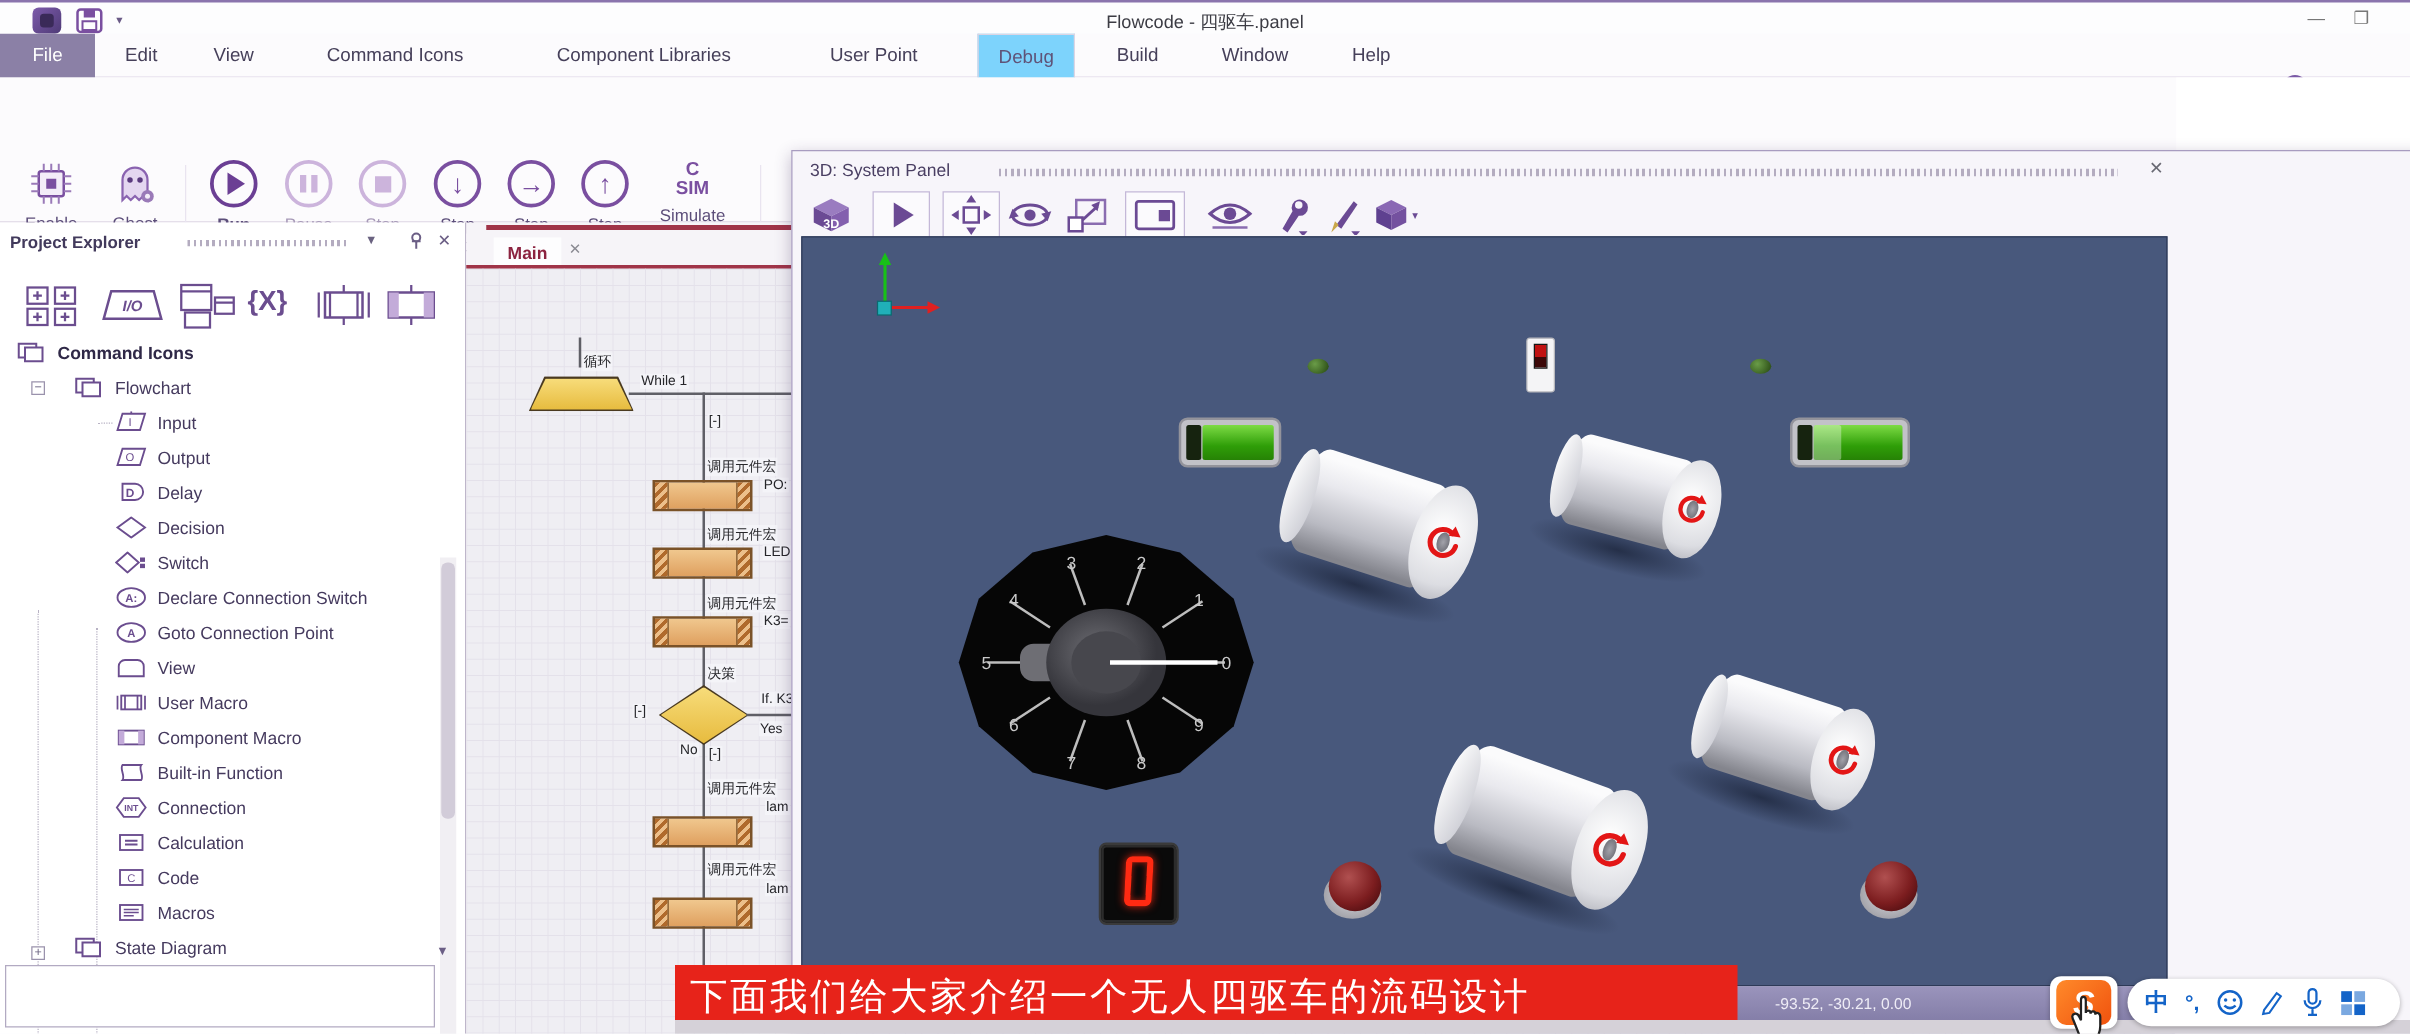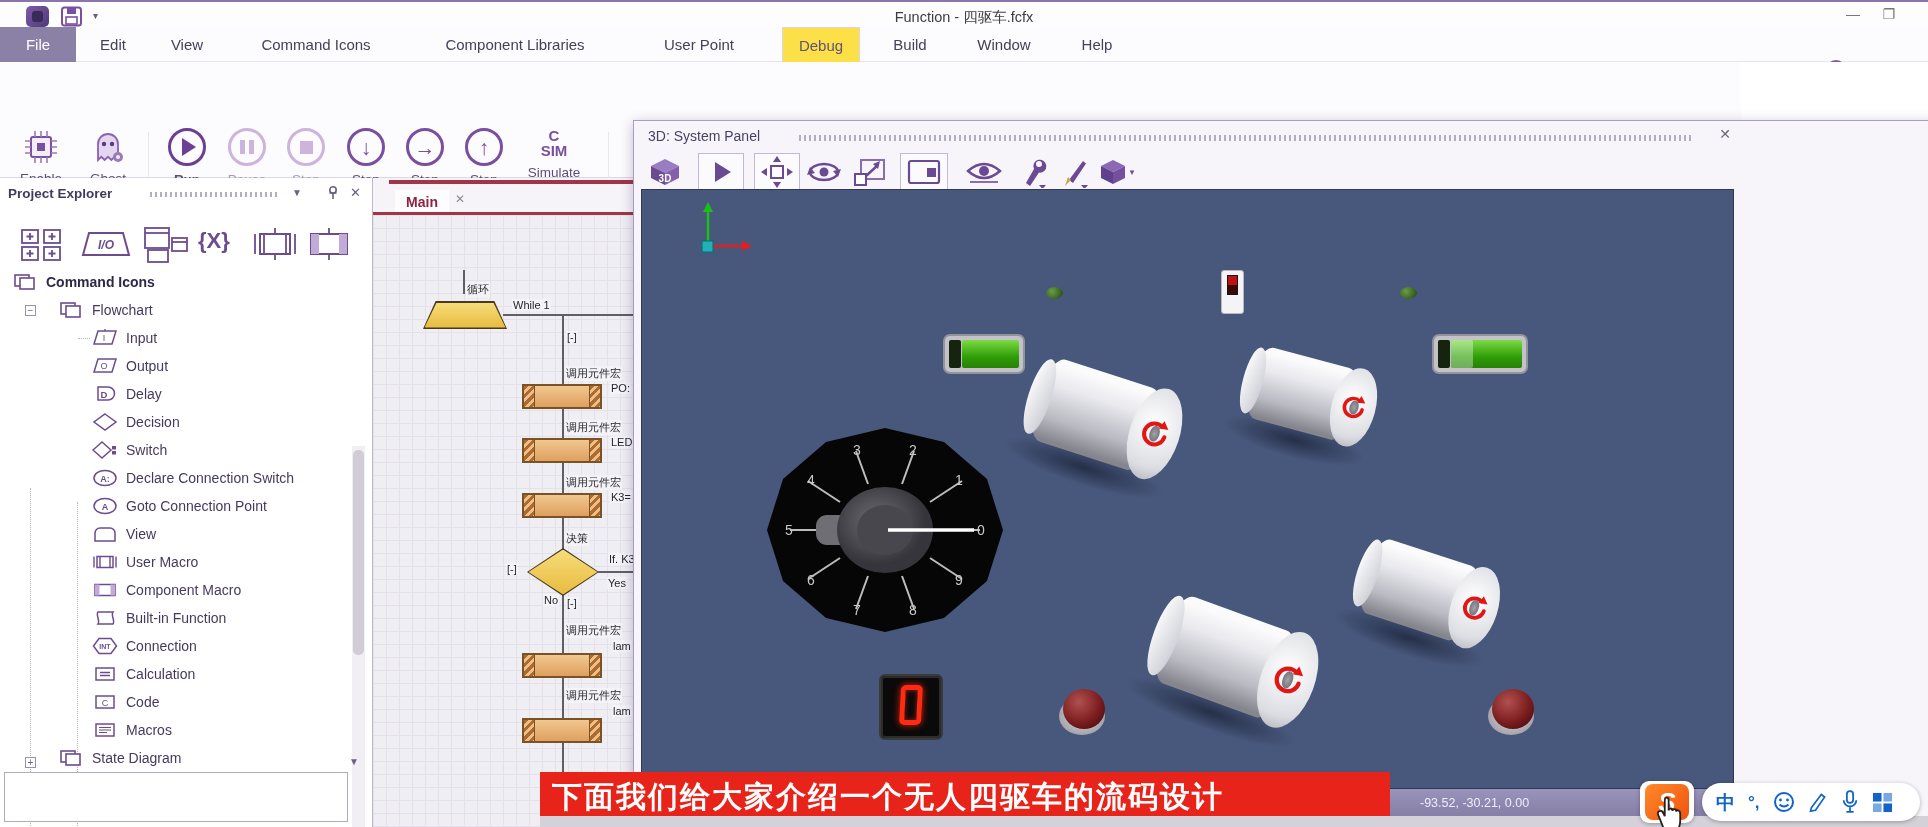--- a/index.html
+++ b/index.html
@@ -13,21 +13,21 @@
   .appicon{position:absolute;left:26px;top:4px;width:23px;height:21px;border-radius:5px;
     background:linear-gradient(135deg,#7d5bab,#4e3a76)}
   .appicon:after{content:"";position:absolute;left:6px;top:5px;width:11px;height:11px;border-radius:3px;background:#3a2a58}
   #wintitle{position:absolute;left:0;top:6px;width:1928px;text-align:center;font-size:14.5px;color:#3c3c44}
   .winctl{position:absolute;top:4px;font-size:14px;color:#777;width:26px;text-align:center}
 
   
   #menubar{position:absolute;left:0;top:27px;width:1928px;height:35px;background:#fcfbfd;border-bottom:1px solid #e7e2ee}
   .menu{position:absolute;top:0;height:35px;line-height:35px;text-align:center;font-size:15px;color:#46405a;cursor:default}
   .menu.sel{background:#8b80a6;color:#fff}
-  .menu.open{background:#fde047;border:1px solid #dcd5e4;border-bottom:none;color:#5f5378}
+  .menu.open{background:#7dd3fc;border:1px solid #dcd5e4;border-bottom:none;color:#5f5378}
   .helpcirc{position:absolute;left:1826px;top:33px;width:20px;height:20px;border-radius:50%;background:#7b5aa6;color:#fff;
     font-size:13px;font-weight:bold;text-align:center;line-height:20px}
   
   #ribbon{position:absolute;left:0;top:62px;width:1928px;height:116px;background:#fcfbfd;border-bottom:1px solid #ddd6e4}
   .vsep{position:absolute;top:70px;height:100px;width:1px;background:#e9e4f0}
   .rbtn{position:absolute;top:66px;text-align:center;font-size:13.5px;color:#5c4e7a;line-height:17px}
   .circ{width:38px;height:38px;border:3px solid #7a4fa0;border-radius:50%;margin:0 auto 5px;display:flex;align-items:center;justify-content:center}
   .circ.faded{border-color:#ccb4dc}
   .tri{width:0;height:0;border-left:14px solid #7a4fa0;border-top:9px solid transparent;border-bottom:9px solid transparent;margin-left:4px}
   .pbars{display:flex;gap:4px}.pbars i{display:block;width:5px;height:14px;background:#ccb4dc}
@@ -116,21 +116,21 @@
   .pushbtn{position:absolute;border-radius:50%;
     background:radial-gradient(circle at 38% 32%,#b05050,#7c1d1f 55%,#4a0c0f 88%)}
   #sevenseg{position:absolute;width:64px;height:66px;background:#0a0a0a;border:2px solid #3a3a3a;border-radius:6px;
     box-shadow:inset 0 0 0 2px #2c2c2c}
   #segdigit{width:22px;height:40px;margin:9px auto;border:5px solid #ff2a12;border-radius:5px;transform:skewX(-3deg);
     box-shadow:0 0 7px rgba(255,42,18,.85),inset 0 0 5px rgba(255,42,18,.6)}
   .dialnum{position:absolute;color:#c9c9c9;font-size:14px;transform:translate(-50%,-50%)}
 
   
   #banner{position:absolute;left:540px;top:772px;width:850px;height:44px;background:#e7231a;overflow:hidden;white-space:nowrap}
-  #banner span{display:block;margin:5px 0 0 12px;font-size:30px;font-weight:bold;color:#fff;letter-spacing:2px}
+  #banner span{display:block;margin:5px 0 0 12px;font-size:30px;font-weight:normal;color:#fff;letter-spacing:2px}
   #bottomstrip{position:absolute;left:540px;top:816px;width:1388px;height:11px;background:#d5d1d8}
   #ime{position:absolute;left:1640px;top:781px;width:280px;height:46px}
   #imelogo{position:absolute;left:0;top:0;width:54px;height:42px;background:#fff;border-radius:9px;box-shadow:0 1px 4px rgba(0,0,0,.3)}
   #imelogo .slogo{position:absolute;left:5px;top:3px;width:44px;height:36px;border-radius:8px;
     background:linear-gradient(135deg,#ff8a2a,#f0520e);color:#fff;font-size:26px;font-weight:bold;font-style:italic;
     text-align:center;line-height:36px}
   #imebar{position:absolute;left:62px;top:2px;width:218px;height:38px;background:#fff;border-radius:19px;
     box-shadow:0 1px 4px rgba(0,0,0,.3);display:flex;align-items:center;gap:13px;padding-left:14px}
   .imeico{color:#1464c8;font-weight:bold;font-size:17px;line-height:1}
   #cursor{position:absolute;left:1652px;top:795px;z-index:60}
@@ -141,21 +141,21 @@
 <div id="app">
 
   <div id="titlebar">
     <div class="appicon"></div>
     <svg class="abs" style="left:60px;top:4px" width="23" height="21" viewBox="0 0 23 21">
         <rect x="2" y="1.5" width="19" height="18" rx="2.5" fill="none" stroke="#7a4fa0" stroke-width="2"></rect>
         <rect x="7" y="2" width="9" height="6" fill="#7a4fa0"></rect>
         <rect x="6" y="11" width="11" height="7" fill="none" stroke="#7a4fa0" stroke-width="1.6"></rect>
       </svg>
     <span class="abs" style="left:93px;top:8px;font-size:10px;color:#6a5a86">▾</span>
-    <div id="wintitle">Function - 四驱车.fcfx</div>
+    <div id="wintitle">Flowcode - 四驱车.panel</div>
     <div class="winctl" style="left:1840px">—</div>
     <div class="winctl" style="left:1876px">❐</div>
   </div>
 
   <div id="menubar">
     <div class="menu sel" style="left:0;width:76px">File</div>
     <div class="menu" style="left:90px;width:46px">Edit</div>
     <div class="menu" style="left:164px;width:46px">View</div>
     <div class="menu" style="left:238px;width:156px">Command Icons</div>
     <div class="menu" style="left:420px;width:190px">Component Libraries</div>

